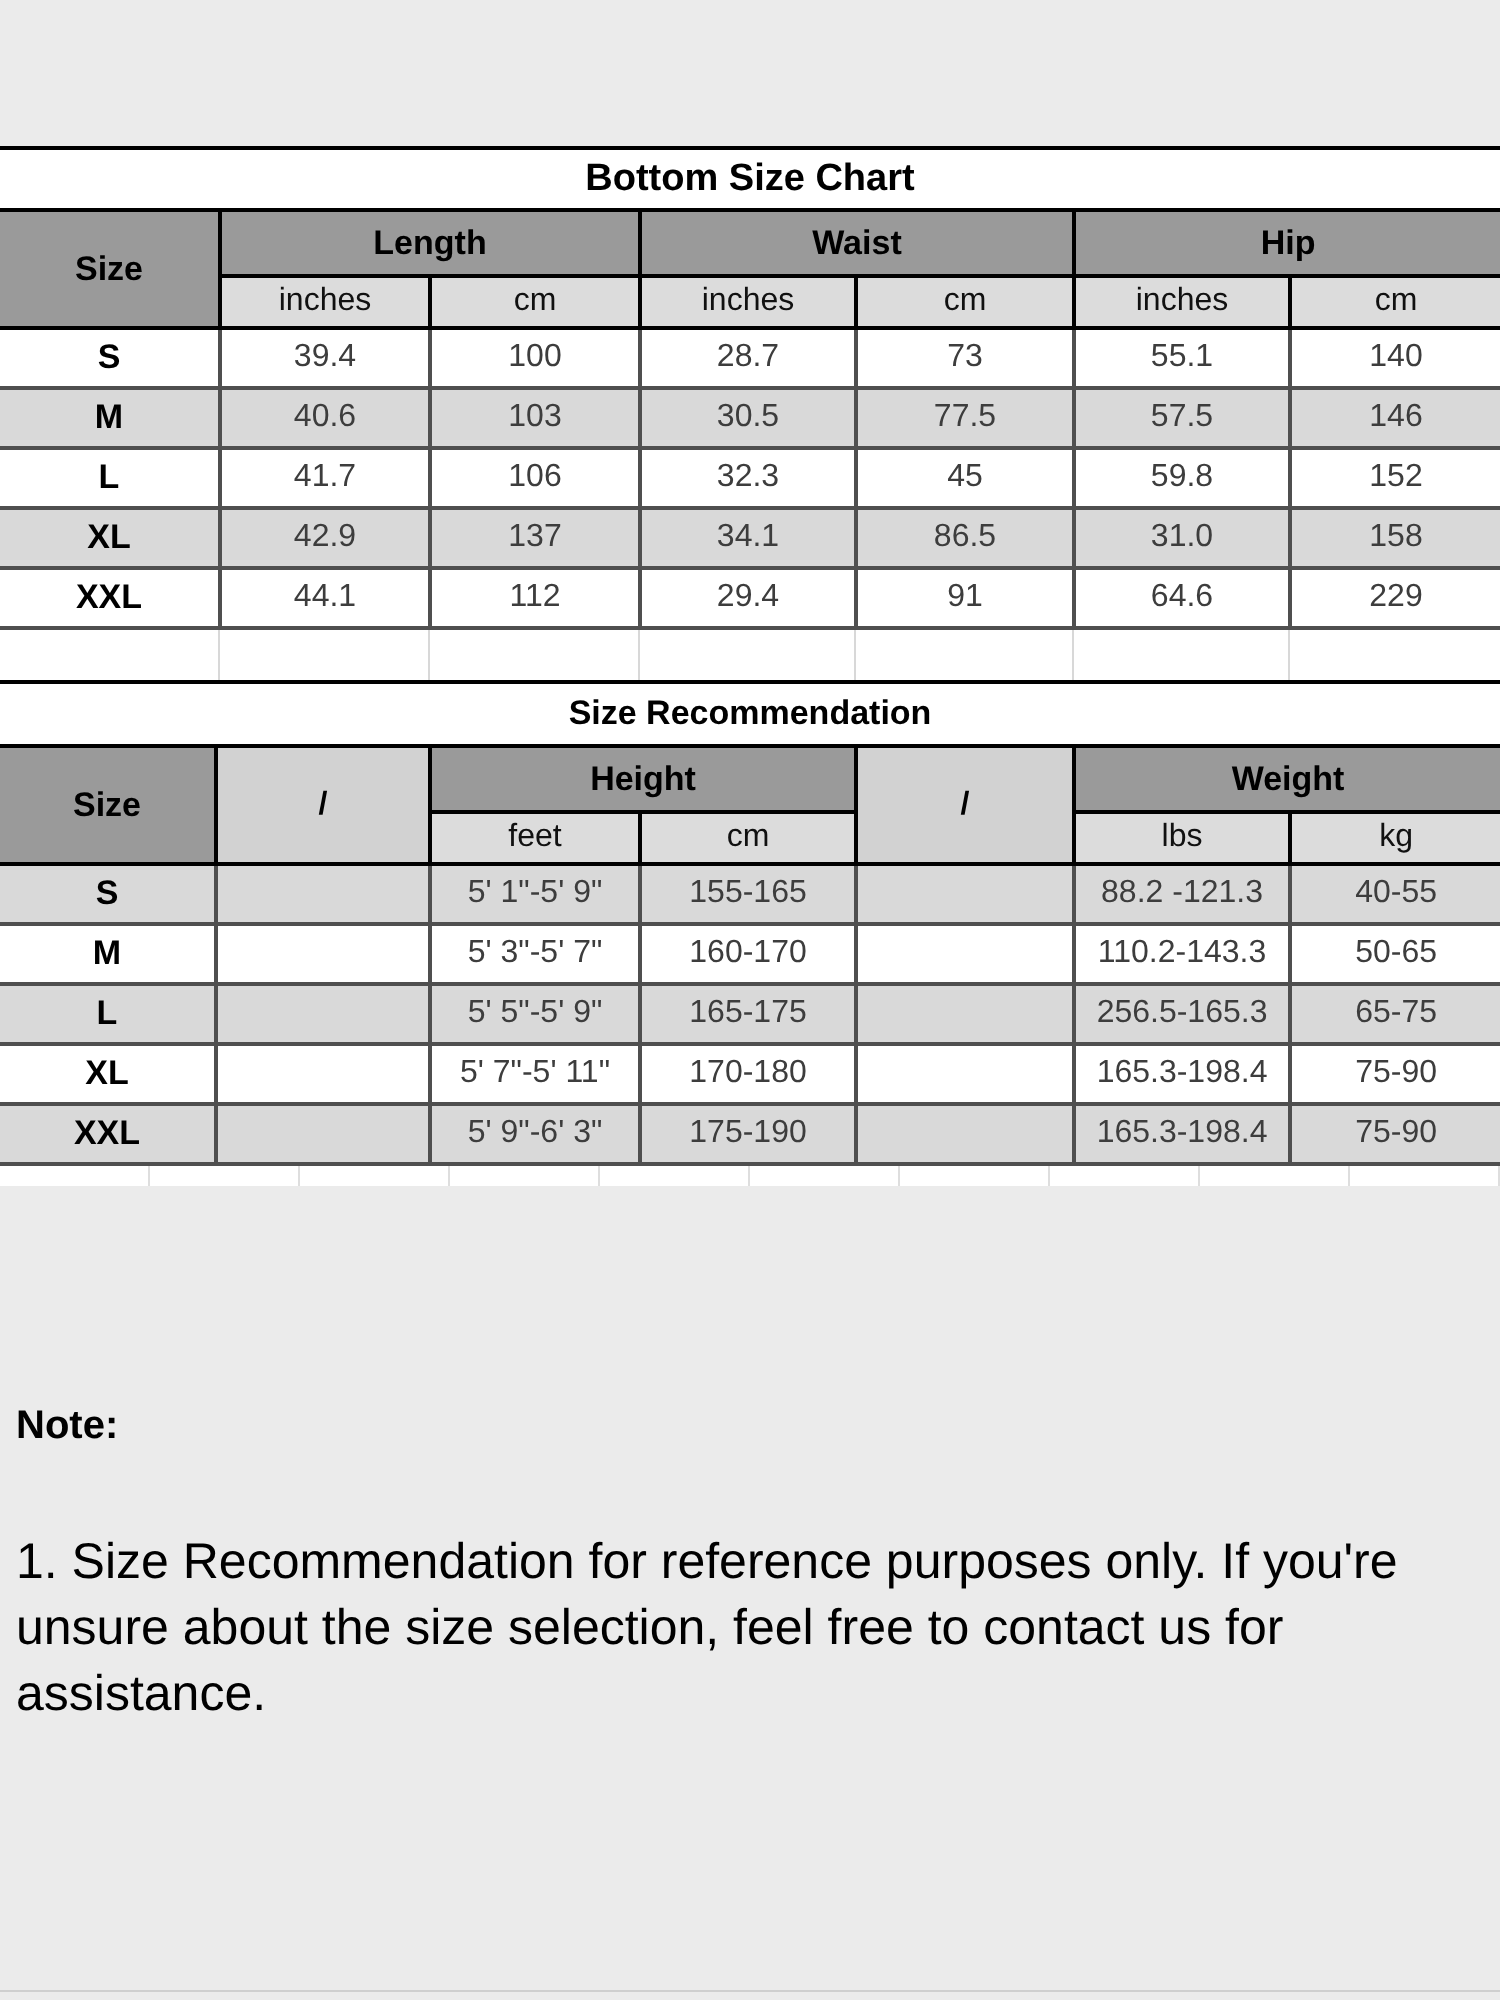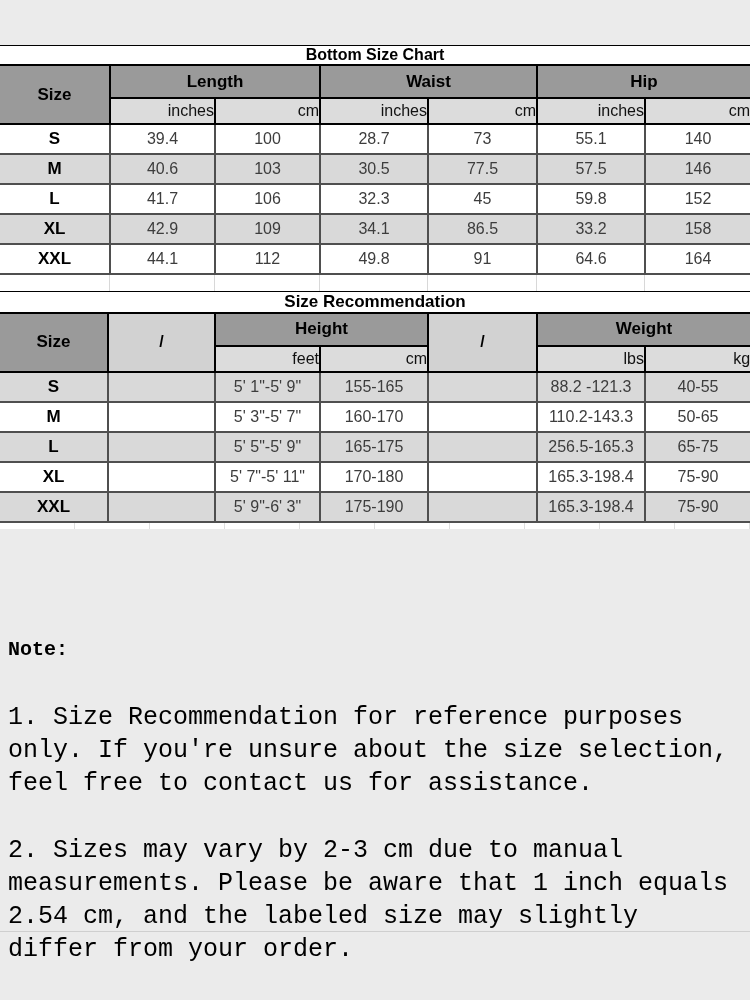--- a/index.html
+++ b/index.html
@@ -19,37 +19,37 @@
     font-family:"Liberation Sans", sans-serif;
     overflow:hidden;
   }
   .page{width:750px;height:1000px;display:flex;flex-direction:column;overflow:hidden;}
   .top-spacer{height:73px;background:var(--page-bg);}
   .hline{height:2px;background:var(--border-dark);}
   .title-band{
     background:#ffffff;display:flex;align-items:center;justify-content:center;
     font-weight:bold;color:#000;
   }
-  .title-band.t1{height:29px;font-size:16px;}
+  .title-band.t1{height:29px;font-size:19px;}
   .title-band.t2{height:30px;font-size:17px;}
   table.size-table{
     border-collapse:collapse;table-layout:fixed;width:750px;
     border-top:2px solid var(--border-dark);
     border-bottom:2px solid var(--border-data);
   }
   .size-table th,.size-table td{
     padding:0;text-align:center;vertical-align:middle;
     overflow:hidden;white-space:nowrap;
   }
   .size-table th{
     border:2px solid var(--border-dark);
     background:var(--hdr);
     font-size:17px;font-weight:bold;color:#000;
   }
-  .size-table th.sub{background:var(--sub);font-weight:normal;font-size:16px;color:#111;text-align:right;}
+  .size-table th.sub{background:var(--sub);font-weight:normal;font-size:16px;color:#111;}
   .size-table th.slash{background:var(--slash);font-size:16px;}
   .size-table td{
     border:2px solid var(--border-data);
     background:#fff;height:28px;
   }
   .size-table tr.stripe td{background:var(--stripe);}
   .size-table td.size{font-weight:bold;font-size:17px;color:#000;}
   .size-table td.val{font-size:16px;color:var(--text-data);}
   .size-table tr.hrow1{height:33px;}
   .size-table tr.hrow2{height:26px;}
@@ -61,21 +61,21 @@
   }
   .ghost-row span{border-right:1px solid #d8d8d8;}
   .ghost-row span:last-child{border-right:none;}
   .thin-strip{
     height:10px;background:#ffffff;
     background-image:repeating-linear-gradient(to right,transparent 0px,transparent 74px,#dedede 74px,#dedede 75px);
   }
   .note-area{
     flex:1;background:var(--page-bg);
     padding:88px 20px 0 8px;
-    font-family:Liberation Mono, monospace;color:#000;
+    font-family:Liberation Sans, sans-serif;color:#000;
     position:relative;box-sizing:border-box;margin-top:21px;
   }
   .note-heading{font-size:20px;font-weight:bold;margin:0 0 40px 0;}
   .note-p{font-size:25px;line-height:33px;margin:0 0 34px 0;max-width:724px;}
   .bottom-hairline{position:absolute;left:0;right:0;top:381px;height:1px;background:#cfcfcf;}
 </style>
 </head>
 <body>
 
 <div class="page">
@@ -133,34 +133,34 @@
       <td class="val">41.7</td>
       <td class="val">106</td>
       <td class="val">32.3</td>
       <td class="val">45</td>
       <td class="val">59.8</td>
       <td class="val">152</td>
     </tr>
     <tr class="stripe">
       <td class="size">XL</td>
       <td class="val">42.9</td>
-      <td class="val">109</td>
+      <td class="val">137</td>
       <td class="val">34.1</td>
       <td class="val">86.5</td>
-      <td class="val">33.2</td>
+      <td class="val">31.0</td>
       <td class="val">158</td>
     </tr>
     <tr>
       <td class="size">XXL</td>
       <td class="val">44.1</td>
       <td class="val">112</td>
-      <td class="val">49.8</td>
+      <td class="val">29.4</td>
       <td class="val">91</td>
       <td class="val">64.6</td>
-      <td class="val">164</td>
+      <td class="val">229</td>
     </tr>
   </tbody>
     </table>
 
   <div class="ghost-row">
     <span></span>
       <span></span>
       <span></span>
       <span></span>
       <span></span>
@@ -241,17 +241,16 @@
       <td class="val">75-90</td>
     </tr>
   </tbody>
     </table>
 
   <div class="thin-strip"></div>
 
   <div class="note-area">
     <p class="note-heading">Note:</p>
     <p class="note-p">1. Size Recommendation for reference purposes only. If you're unsure about the size selection, feel free to contact us for assistance.</p>
-    <p class="note-p">2. Sizes may vary by 2-3 cm due to manual measurements. Please be aware that 1 inch equals 2.54 cm, and the labeled size may slightly differ from your order.</p>
     <div class="bottom-hairline"></div>
   </div>
 
 </div>
 
 </body></html>

